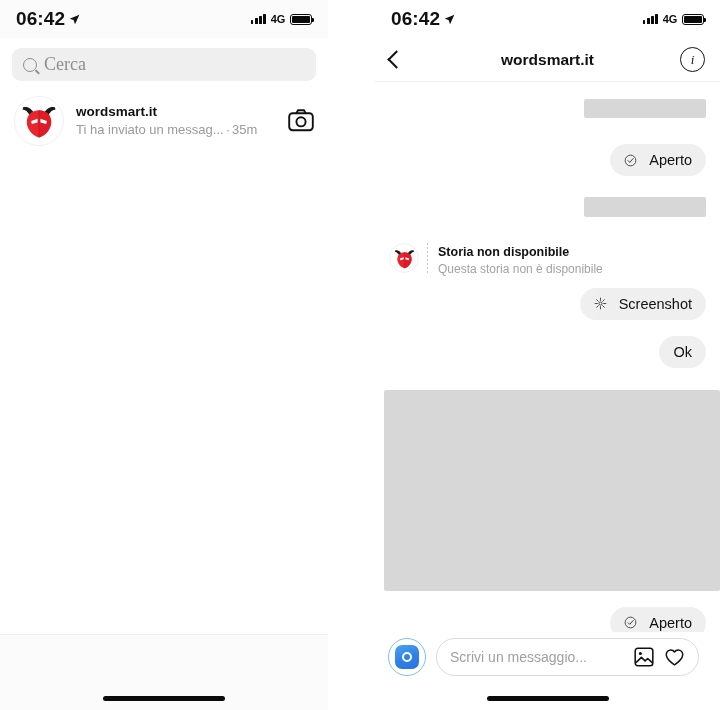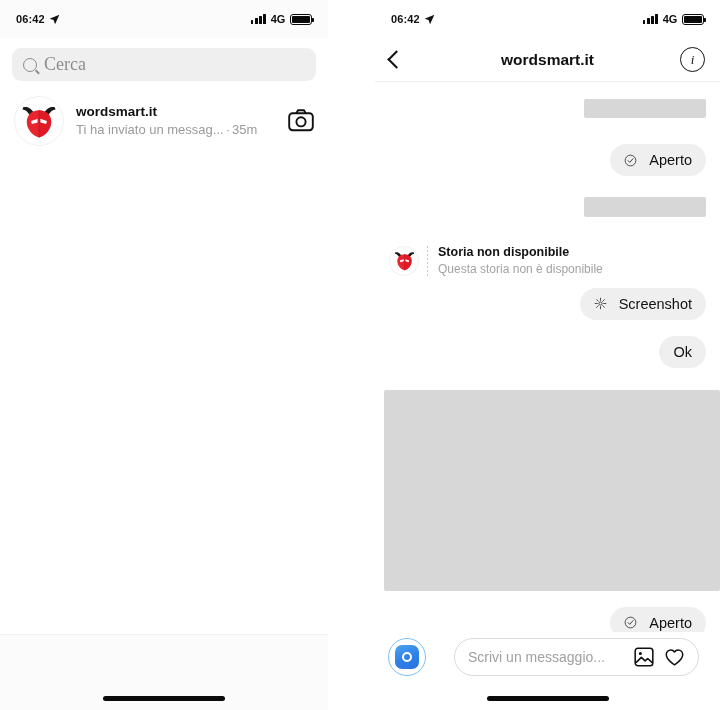--- a/index.html
+++ b/index.html
@@ -20,21 +20,21 @@
 
   
   .statusbar{
     position:relative;height:38px;
     display:flex;align-items:center;justify-content:space-between;
     padding:0 16px;box-sizing:border-box;
   }
   #phone-left .statusbar{background:#fbfbfb;}
   #phone-right .statusbar{background:#ffffff;}
   .sb-time{
-    font-size:11px;font-weight:bold;color:#111;
+    font-size:19px;font-weight:bold;color:#111;
     letter-spacing:0.1px;display:flex;align-items:center;gap:4px;
   }
   .loc-arrow{display:inline-block;width:11px;height:11px;}
   .sb-right{display:flex;align-items:center;gap:5px;}
   .bars{display:flex;align-items:flex-end;gap:1.5px;height:10px;}
   .bars i{display:block;width:2.6px;background:#0a0a0a;border-radius:0.5px;}
   .bars i:nth-child(1){height:4px}
   .bars i:nth-child(2){height:6px}
   .bars i:nth-child(3){height:8px}
   .bars i:nth-child(4){height:10px}
@@ -116,31 +116,31 @@
     padding:8px 14px;font-size:14.5px;color:#111;
     display:inline-flex;align-items:center;gap:12px;max-width:76%;
   }
   .check-ico{width:13px;height:13px;flex:none;}
   .burst-ico{width:13px;height:13px;flex:none;}
   .photo-block{
     width:345px;height:201px;background:#d7d7d7;
     margin-left:9px;border-radius:2px;
   }
   
-  .story-row{display:flex;align-items:center;gap:0;padding:0 14px;}
+  .story-row{display:flex;gap:0;padding:0 14px;}
   .dotted{width:1px;height:30px;margin:0 10px 0 8px;
     background-image:linear-gradient(#c9c9c9 45%,rgba(255,255,255,0) 0%);
     background-size:1px 4px;background-repeat:repeat-y;flex:none;}
   .story-title{font-size:12.5px;font-weight:bold;color:#111;line-height:1.45;}
   .story-sub{font-size:12px;color:#a3a3a3;line-height:1.45;}
 
   
   .composer{
     position:absolute;left:0;right:8px;bottom:28px;height:50px;
-    display:flex;align-items:center;gap:28px;padding:0 13px;box-sizing:border-box;background:#fff;
+    display:flex;align-items:center;gap:10px;padding:0 13px;box-sizing:border-box;background:#fff;
   }
   .comp-cam{
     width:36px;height:36px;border-radius:50%;flex:none;
     border:1.6px solid #7cc0f5;display:flex;align-items:center;justify-content:center;
   }
   .comp-cam-in{width:24px;height:24px;border-radius:7px;
     background:linear-gradient(160deg,#4aa3f0 0%,#2f7fe8 55%,#2b74de 100%);
     display:flex;align-items:center;justify-content:center;}
   .comp-cam-in .lens{width:10px;height:10px;border-radius:50%;border:2.2px solid #fff;box-sizing:border-box;}
   .comp-field{

